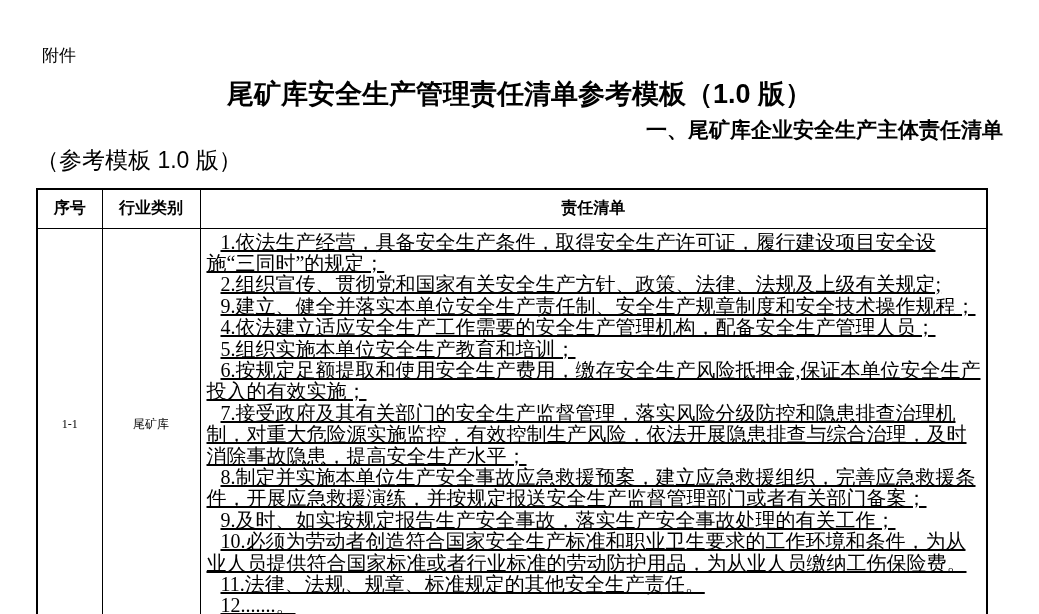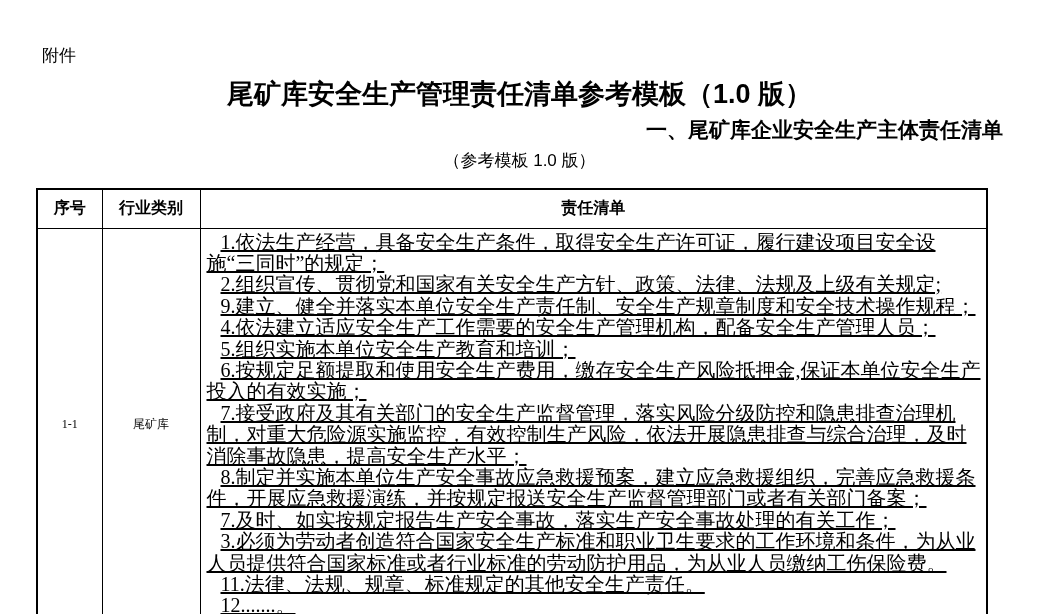--- a/index.html
+++ b/index.html
@@ -38,24 +38,24 @@
   .section-title {
     margin: 7px 36px 0 36px;
     text-align: right;
     font-family: "Liberation Sans", "DejaVu Sans", sans-serif;
     font-weight: bold;
     font-size: 21px;
     line-height: 25px;
   }
   .sub-title {
     margin: 8px 36px 17px 36px;
-    text-align: center;
+    text-align: left;
     font-family: "Liberation Sans", "DejaVu Sans", sans-serif;
     font-weight: normal;
-    font-size: 17px;
+    font-size: 23px;
     line-height: 21px;
   }
   table.resp-table {
     border-collapse: collapse;
     table-layout: fixed;
     width: 950px;
     margin: 17px 0 0 36px;
     border: 2px solid #000000;
   }
   table.resp-table th,
@@ -130,22 +130,22 @@
         <td class="cell-resp">
           <div class="resp-list" id="resp-list">
               <p class="item">1.依法生产经营，具备安全生产条件，取得安全生产许可证，履行建设项目安全设施“三同时”的规定；</p>
               <p class="item">2.组织宣传、贯彻党和国家有关安全生产方针、政策、法律、法规及上级有关规定;</p>
               <p class="item">9.建立、健全并落实本单位安全生产责任制、安全生产规章制度和安全技术操作规程；</p>
               <p class="item">4.依法建立适应安全生产工作需要的安全生产管理机构，配备安全生产管理人员；</p>
               <p class="item">5.组织实施本单位安全生产教育和培训；</p>
               <p class="item">6.按规定足额提取和使用安全生产费用，缴存安全生产风险抵押金,保证本单位安全生产投入的有效实施；</p>
               <p class="item">7.接受政府及其有关部门的安全生产监督管理，落实风险分级防控和隐患排查治理机制，对重大危险源实施监控，有效控制生产风险，依法开展隐患排查与综合治理，及时消除事故隐患，提高安全生产水平；</p>
               <p class="item">8.制定并实施本单位生产安全事故应急救援预案，建立应急救援组织，完善应急救援条件，开展应急救援演练，并按规定报送安全生产监督管理部门或者有关部门备案；</p>
-              <p class="item">7.及时、如实按规定报告生产安全事故，落实生产安全事故处理的有关工作；</p>
-              <p class="item">3.必须为劳动者创造符合国家安全生产标准和职业卫生要求的工作环境和条件，为从业人员提供符合国家标准或者行业标准的劳动防护用品，为从业人员缴纳工伤保险费。</p>
+              <p class="item">9.及时、如实按规定报告生产安全事故，落实生产安全事故处理的有关工作；</p>
+              <p class="item">10.必须为劳动者创造符合国家安全生产标准和职业卫生要求的工作环境和条件，为从业人员提供符合国家标准或者行业标准的劳动防护用品，为从业人员缴纳工伤保险费。</p>
               <p class="item">11.法律、法规、规章、标准规定的其他安全生产责任。</p>
               <p class="item">12.......。</p>
             </div>
         </td>
       </tr>
     </tbody>
   </table>
 
   <div class="page-footer">— 1 —</div>
 

